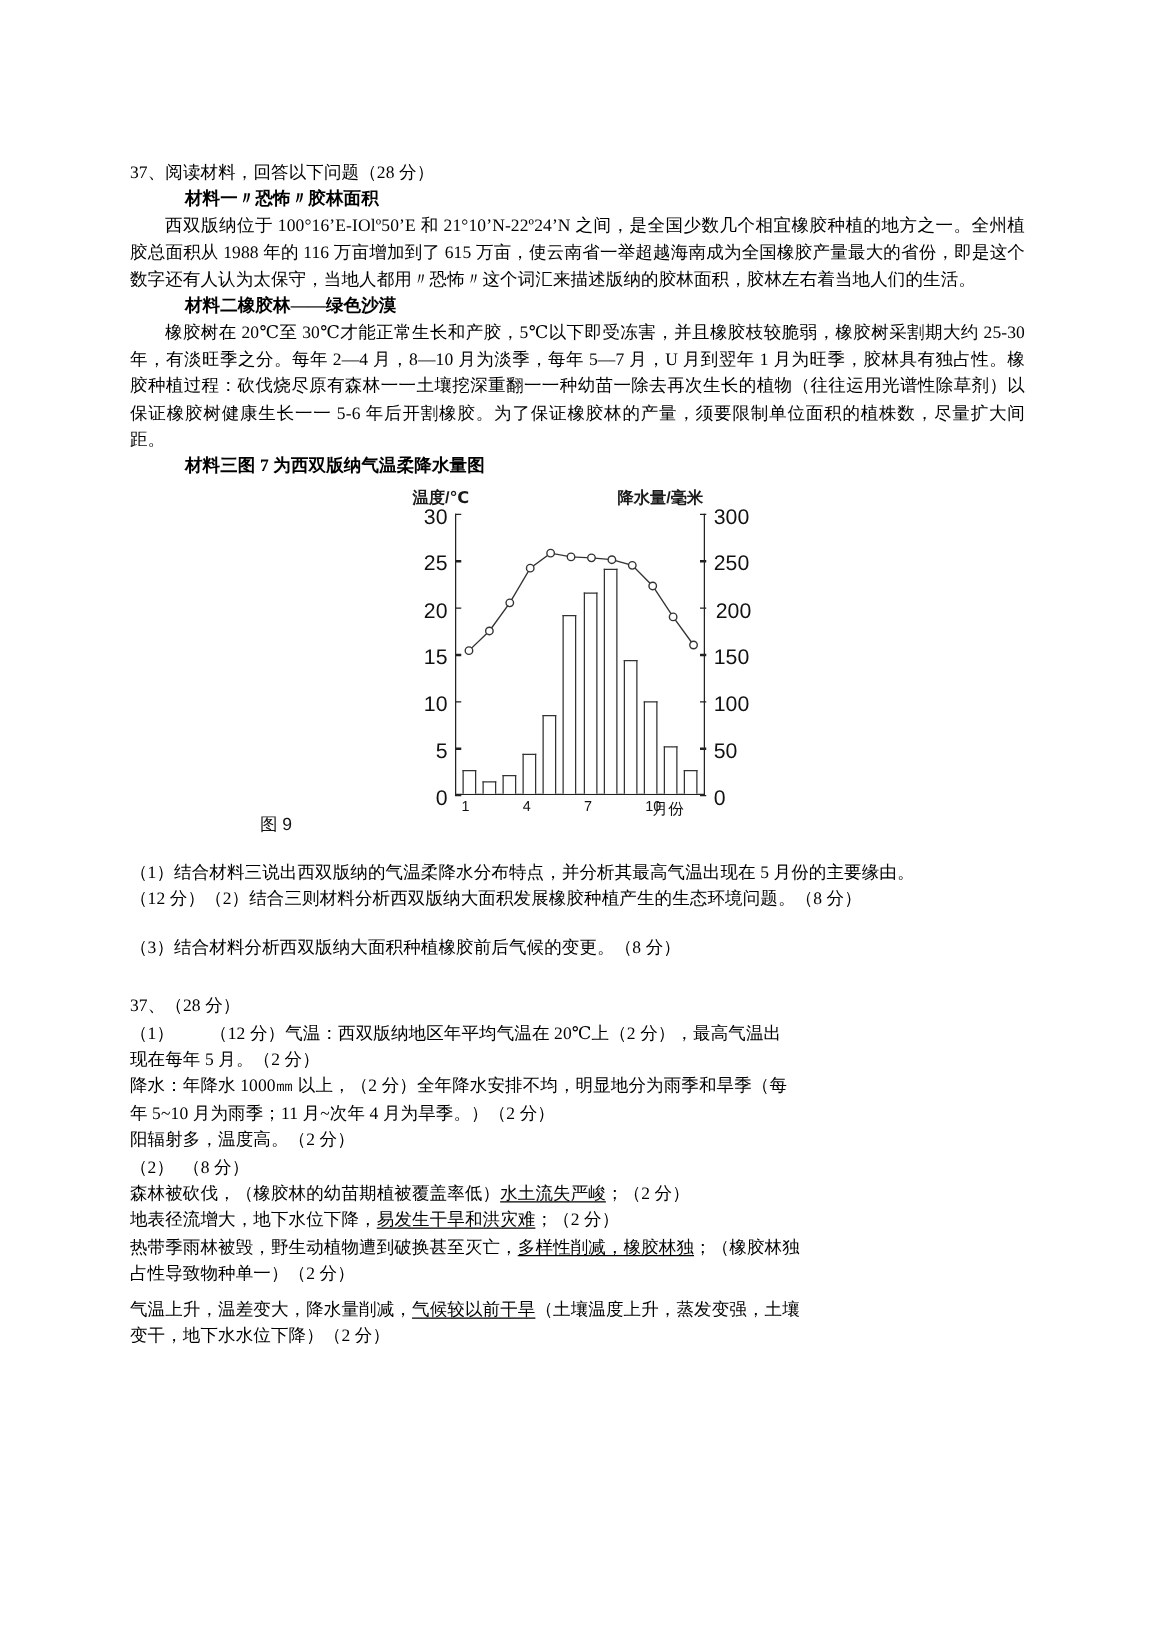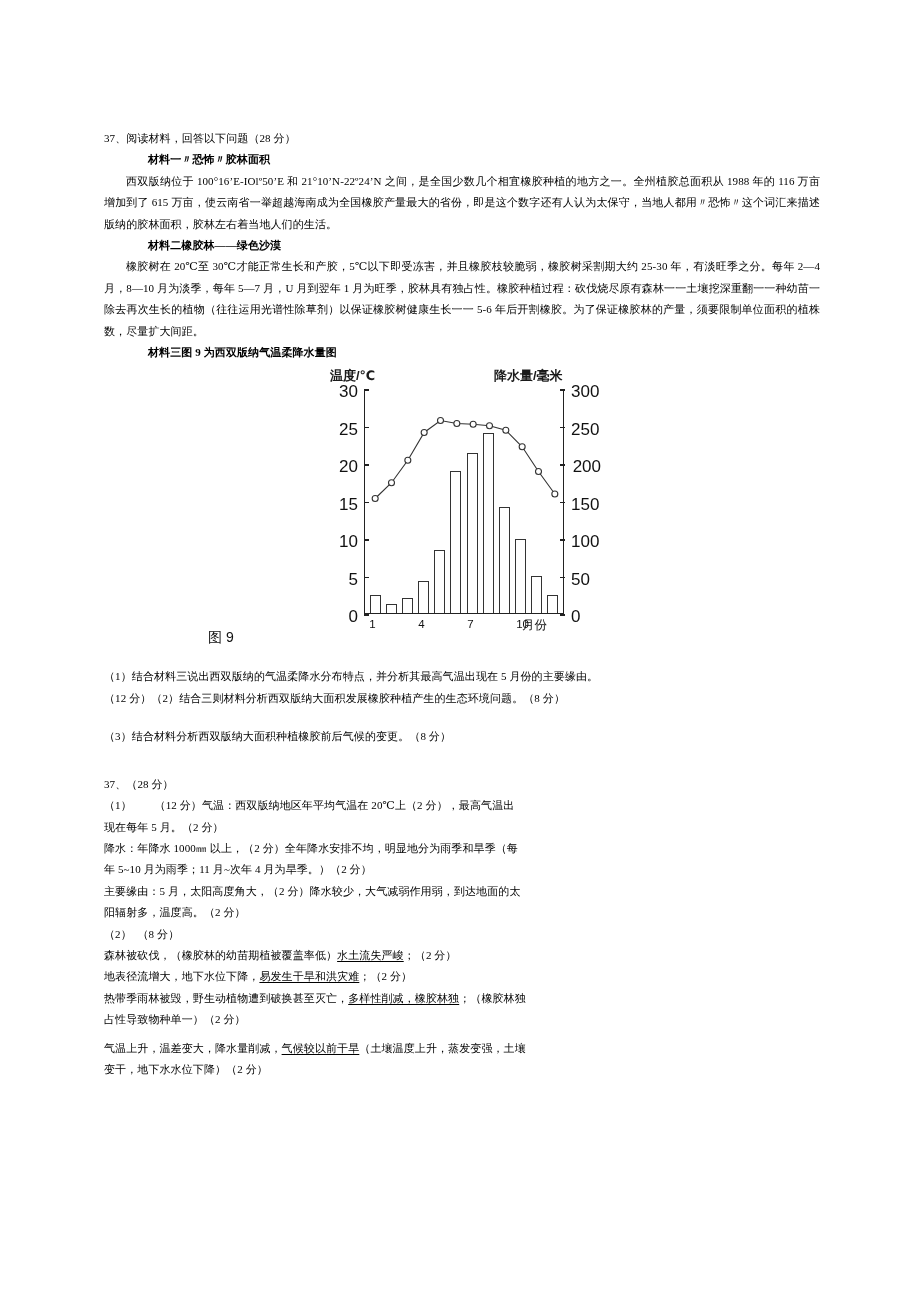--- a/index.html
+++ b/index.html
@@ -18,21 +18,21 @@
     left: 0; top: 0;
     width: 920px; height: 1301px;
   }
   .content {
     position: absolute;
     left: 104px;
     top: 128px;
     width: 716px;
   }
   .ln {
-    font-size: 11px;
+    font-size: 14px;
     line-height: 21.4px;
     letter-spacing: 0.1px;
     text-align: justify;
     white-space: pre-wrap;
     word-break: break-all;
   }
   .bold { font-weight: bold; margin-left: 44px; }
   .indent { text-indent: 2em; }
   .u { text-decoration: underline; text-underline-offset: 2px; }
   .gap-sm { height: 7px; }
@@ -140,21 +140,21 @@
   <div class="content">
 
     <div class="ln">37、阅读材料，回答以下问题（28 分）</div>
 
     <div class="ln bold">材料一〃恐怖〃胶林面积</div>
     <div class="ln indent">西双版纳位于 100°16’E-IOlº50’E 和 21°10’N-22º24’N 之间，是全国少数几个相宜橡胶种植的地方之一。全州植胶总面积从 1988 年的 116 万亩增加到了 615 万亩，使云南省一举超越海南成为全国橡胶产量最大的省份，即是这个数字还有人认为太保守，当地人都用〃恐怖〃这个词汇来描述版纳的胶林面积，胶林左右着当地人们的生活。</div>
 
     <div class="ln bold">材料二橡胶林——绿色沙漠</div>
     <div class="ln indent">橡胶树在 20℃至 30℃才能正常生长和产胶，5℃以下即受冻害，并且橡胶枝较脆弱，橡胶树采割期大约 25-30 年，有淡旺季之分。每年 2—4 月，8—10 月为淡季，每年 5—7 月，U 月到翌年 1 月为旺季，胶林具有独占性。橡胶种植过程：砍伐烧尽原有森林一一土壤挖深重翻一一种幼苗一除去再次生长的植物（往往运用光谱性除草剂）以保证橡胶树健康生长一一 5-6 年后开割橡胶。为了保证橡胶林的产量，须要限制单位面积的植株数，尽量扩大间距。</div>
 
-    <div class="ln bold">材料三图 9 为西双版纳气温柔降水量图</div>
+    <div class="ln bold">材料三图 7 为西双版纳气温柔降水量图</div>
 
     <div class="figure-wrap">
       <div class="figure">
         <div class="axis-title left">温度/℃</div>
         <div class="axis-title right">降水量/毫米</div>
 
         <div class="plot">
           <div class="bars" id="bars">
               <div class="barslot">
                 <div class="bar" title="1: 25" style="height: 18.75px;"></div>
@@ -255,21 +255,20 @@
     <div class="ln">（12 分）（2）结合三则材料分析西双版纳大面积发展橡胶种植产生的生态环境问题。（8 分）</div>
     <div class="gap-md"></div>
     <div class="ln">（3）结合材料分析西双版纳大面积种植橡胶前后气候的变更。（8 分）</div>
 
     <div class="gap-lg"></div>
     <div class="ln">37、（28 分）</div>
     <div class="ln">（1）        （12 分）气温：西双版纳地区年平均气温在 20℃上（2 分），最高气温出</div>
     <div class="ln">现在每年 5 月。（2 分）</div>
     <div class="ln">降水：年降水 1000㎜ 以上，（2 分）全年降水安排不均，明显地分为雨季和旱季（每</div>
     <div class="ln">年 5~10 月为雨季；11 月~次年 4 月为旱季。）（2 分）</div>
-    <div class="ln">主要缘由：5 月，太阳高度角大，（2 分）降水较少，大气减弱作用弱，到达地面的太</div>
     <div class="ln">阳辐射多，温度高。（2 分）</div>
 
     <div class="ln">（2）  （8 分）</div>
     <div class="ln"><span>森林被砍伐，（橡胶林的幼苗期植被覆盖率低）</span><span class="u">水土流失严峻</span><span>；（2 分）</span></div>
     <div class="ln"><span>地表径流增大，地下水位下降，</span><span class="u">易发生干旱和洪灾难</span><span>；（2 分）</span></div>
     <div class="ln"><span>热带季雨林被毁，野生动植物遭到破换甚至灭亡，</span><span class="u">多样性削减，橡胶林独</span><span>；（橡胶林独</span></div>
     <div class="ln">占性导致物种单一）（2 分）</div>
 
     <div class="gap-sm"></div>
     <div class="ln"><span>气温上升，温差变大，降水量削减，</span><span class="u">气候较以前干旱</span><span>（土壤温度上升，蒸发变强，土壤</span></div>

